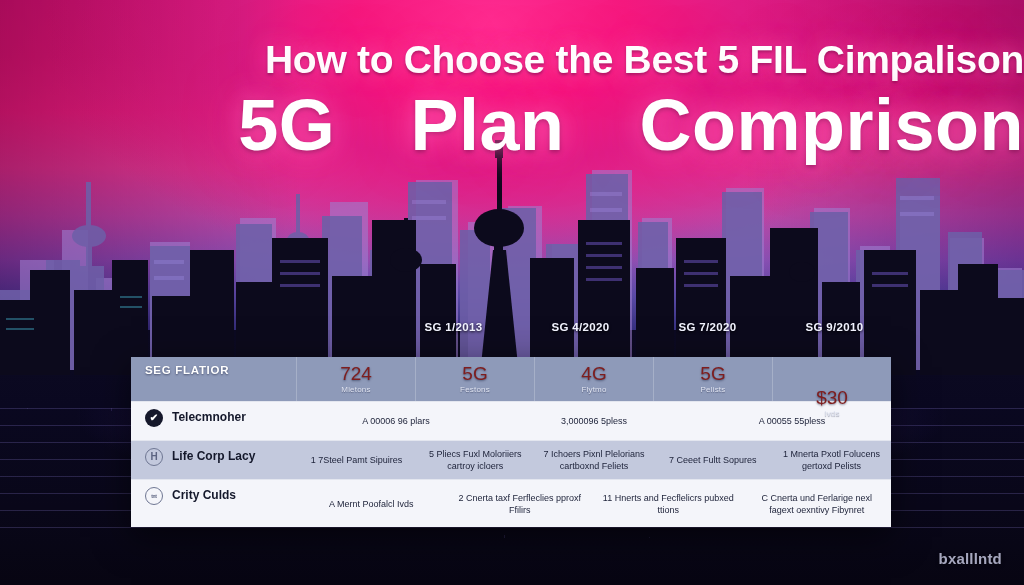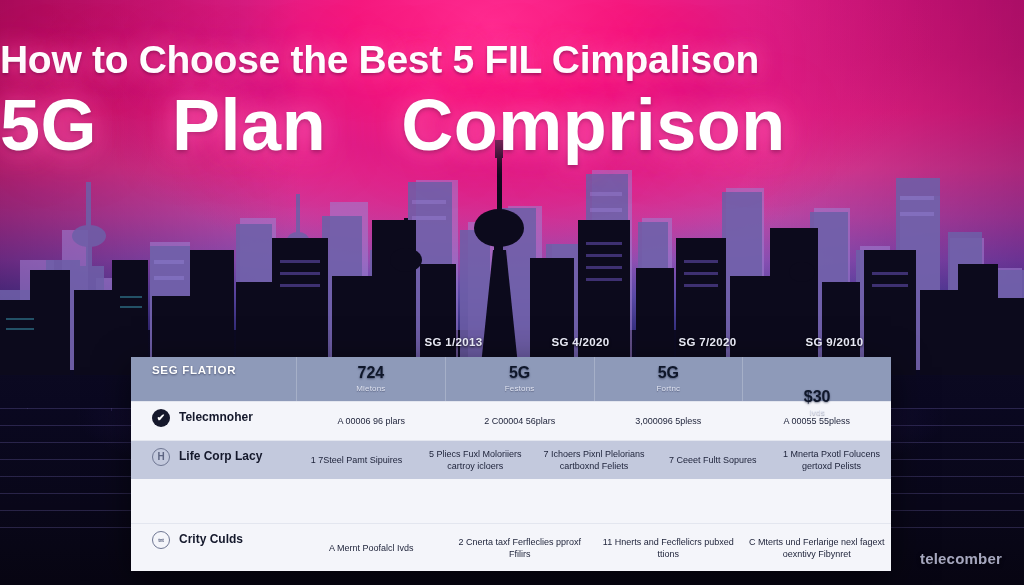--- a/index.html
+++ b/index.html
@@ -79,41 +79,41 @@
 
   
   .skyline { position:absolute; left:0; bottom:0; width:1024px; height:585px; }
   .sky-far  { position:absolute; left:0; top:110px; width:1024px; height:260px; opacity:.58; }
   .sky-mid  { position:absolute; left:0; top:120px; width:1024px; height:250px; opacity:.88; }
   .sky-near { position:absolute; left:0; top:100px; width:1024px; height:275px; }
 
   
   .title-block {
     position:absolute; left:0; top:40px; width:1024px;
-    text-align:left; z-index:6;
+    text-align:right; z-index:6;
     pointer-events:none;
   }
   .title-line1 {
     font-size:39px; font-weight:bold; color:#ffffff;
     letter-spacing:-0.3px; line-height:1.0;
     text-shadow:0 0 22px rgba(255,90,175,.85), 0 0 46px rgba(255,40,150,.55), 0 2px 3px rgba(60,0,40,.5);
     white-space:nowrap;
   }
   .title-line2 {
     margin-top:10px;
     font-size:72px; font-weight:bold; color:#ffffff;
     letter-spacing:0.5px; line-height:1.0;
     text-shadow:0 0 26px rgba(255,95,180,.9), 0 0 54px rgba(255,40,150,.6), 0 2px 4px rgba(60,0,40,.5);
     white-space:nowrap;
   }
   .title-line2 .gap { display:inline-block; width:34px; }
 
   
   .top-labels {
-    position:absolute; left:390px; top:331px; width:508px; height:22px;
+    position:absolute; left:390px; top:316px; width:508px; height:22px;
     display:flex; z-index:7;
   }
   .top-label {
     flex:1 1 0; text-align:center;
     color:#f2f3ff; font-size:11.5px; font-weight:bold;
     letter-spacing:.35px;
     text-shadow:0 1px 3px rgba(0,0,0,.9);
     line-height:22px;
   }
 
@@ -135,42 +135,42 @@
   .tcell {
     flex:1 1 0;
     padding:7px 6px;
     display:flex; flex-direction:column;
     align-items:center; justify-content:center;
     text-align:center;
   }
   .tcell.first {
     flex:0 0 166px;
     align-items:flex-start;
-    padding-left:21px;
+    padding-left:14px;
     flex-direction:row; justify-content:flex-start;
   }
 
   .thead { height:44px; }
   .thead .tcell.first {
     color:#ffffff; font-size:11.5px; font-weight:bold; letter-spacing:.7px;
     text-shadow:0 1px 2px rgba(20,25,55,.55);
   }
   .head-big {
-    color:#0f172a; font-size:16px; font-weight:bold; line-height:1.05;
+    color:#7f1d1d; font-size:19px; font-weight:normal; line-height:1.05;
     text-shadow:0 1px 2px rgba(20,25,55,.5);
   }
   .head-sub {
     color:#dfe3f0; font-size:8px; margin-top:2px; letter-spacing:.2px;
     text-shadow:0 1px 1px rgba(20,25,55,.4);
   }
 
   .tbody-row { min-height:39px; border-top:1px solid #e3e6ef; }
   .tbody-row.alt { background:#c3c9dd; }
   .tbody-row.plain { background:#f4f5fa; }
-  .tbody-row.last { min-height:48px;margin-top:44px; }
+  .tbody-row.last { min-height:48px; }
 
   .tbody-row .tcell { color:#1c2138; font-size:9px; line-height:1.35; }
   .tbody-row .tcell.first {
     font-size:12px; font-weight:bold; color:#14182b;
     gap:9px;
   }
 
   .row-ico {
     flex:0 0 18px; width:18px; height:18px; border-radius:50%;
     display:flex; align-items:center; justify-content:center;
@@ -374,36 +374,39 @@
       </div>
       <div class="tcell">
         <span class="head-big">724</span>
         <span class="head-sub">Mietons</span>
       </div>
       <div class="tcell">
         <span class="head-big">5G</span>
         <span class="head-sub">Festons</span>
       </div>
       <div class="tcell">
+        <span class="head-big">4G</span>
+        <span class="head-sub">Flytmo</span>
+      </div>
+      <div class="tcell">
         <span class="head-big">5G</span>
-        <span class="head-sub">Fortnc</span>
+        <span class="head-sub">Pelists</span>
       </div>
       <div class="tcell">
         <span class="head-big">$30</span>
         <span class="head-sub">Ivds</span>
       </div>
     </div>
 
     <div class="trow tbody-row plain">
       <div class="tcell first">
         <span class="row-ico ico-check">✔</span>
         <span>Telecmnoher</span>
       </div>
       <div class="tcell">A 00006 96 plars</div>
-      <div class="tcell">2 C00004 56plars</div>
       <div class="tcell">3,000096 5pless</div>
       <div class="tcell">A 00055 55pless</div>
     </div>
 
     <div class="trow tbody-row alt">
       <div class="tcell first">
         <span class="row-ico ico-ring">H</span>
         <span>Life Corp Lacy</span>
       </div>
       <div class="tcell">1 7Steel Pamt Sipuires</div>
@@ -414,19 +417,19 @@
     </div>
 
     <div class="trow tbody-row plain last">
       <div class="tcell first">
         <span class="row-ico ico-ring-s">tnt</span>
         <span>Crity Culds</span>
       </div>
       <div class="tcell">A Mernt Poofalcl Ivds</div>
       <div class="tcell">2 Cnerta taxf Ferfleclies pproxf Ffilirs</div>
       <div class="tcell">11 Hnerts and Fecflelicrs pubxed ttions</div>
-      <div class="tcell">C Mterts und Ferlarige nexl fagext oexntivy Fibynret</div>
+      <div class="tcell">C Cnerta und Ferlarige nexl fagext oexntivy Fibynret</div>
     </div>
   </div>
 
-  <div class="watermark">telecomber</div>
+  <div class="watermark">bxalllntd</div>
 
 </div>
 
 </body></html>

